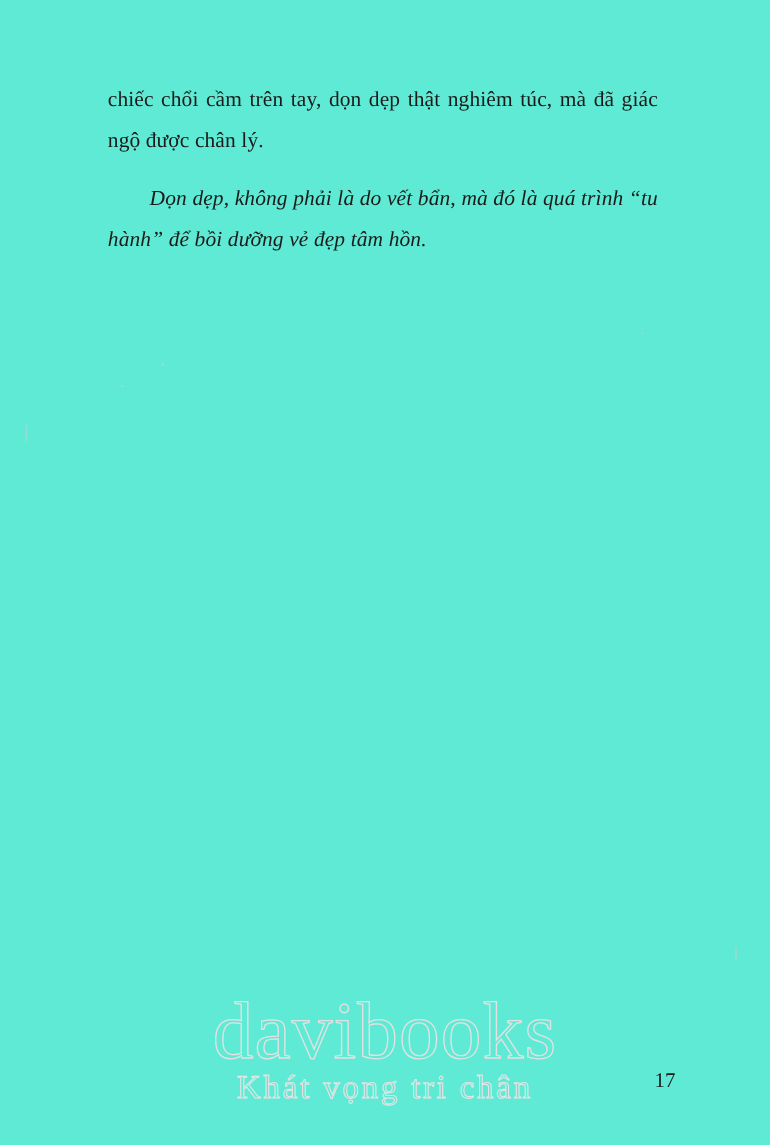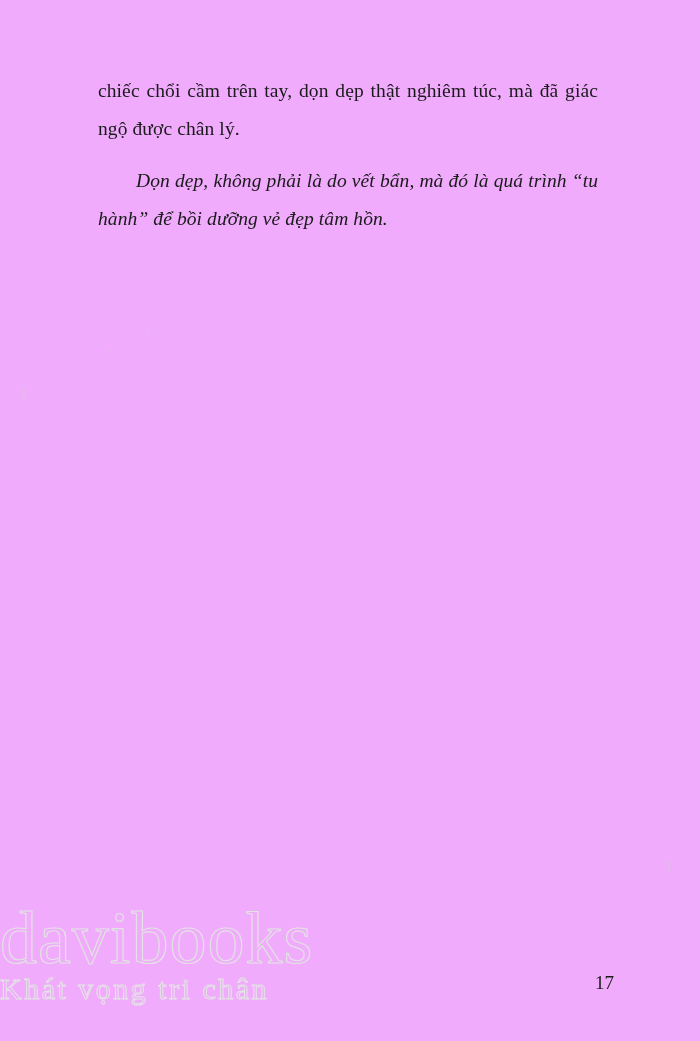--- a/index.html
+++ b/index.html
@@ -11,21 +11,21 @@
     height: 1041px;
     background: #ffffff;
     font-family: "Liberation Serif", serif;
     position: relative;
     overflow: hidden;
   }
 
   .page {
     position: absolute;
     inset: 0;
-    background: #f0abfc;
+    background: #5eead4;
   }
 
   .text-block {
     position: absolute;
     left: 98px;
     top: 72px;
     width: 500px;
   }
 
   .para {
@@ -60,21 +60,21 @@
   .speck.s3 { left: 110px; top: 350px; width: 2px; height: 2px; }
   .speck.s4 { left: 23px;  top: 386px; width: 2px; height: 16px; opacity: .4; border-radius: 1px; }
   .speck.s5 { left: 668px; top: 860px; width: 2px; height: 12px; opacity: .4; border-radius: 1px; }
 
   
   .watermark {
     position: absolute;
     left: 0;
     right: 0;
     top: 900px;
-    text-align: left;
+    text-align: center;
     pointer-events: none;
     user-select: none;
   }
   .watermark-main {
     font-family: "Liberation Serif", serif;
     font-size: 74px;
     line-height: 76px;
     letter-spacing: 1px;
     color: transparent;
     -webkit-text-stroke: 1.2px #e2e2e2;

